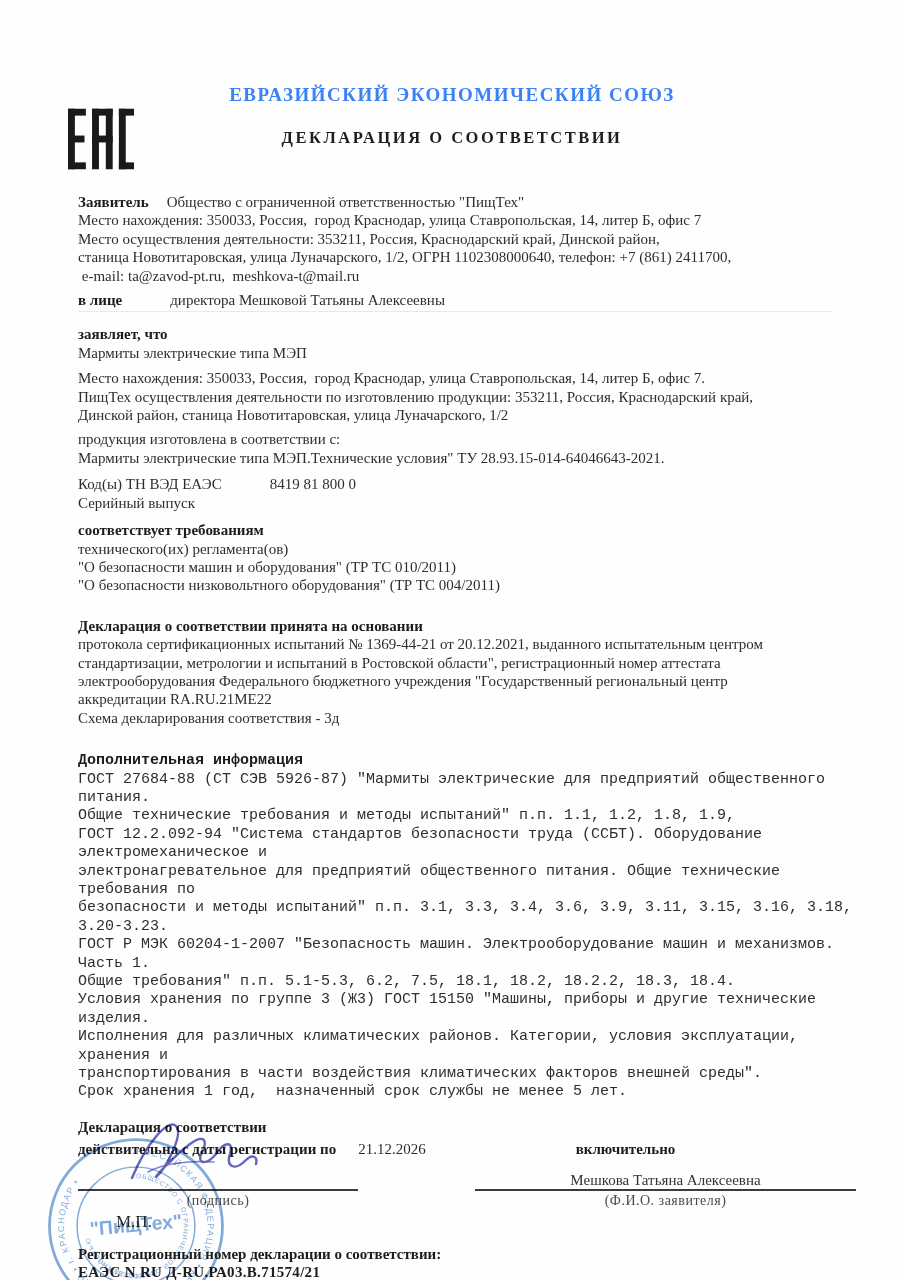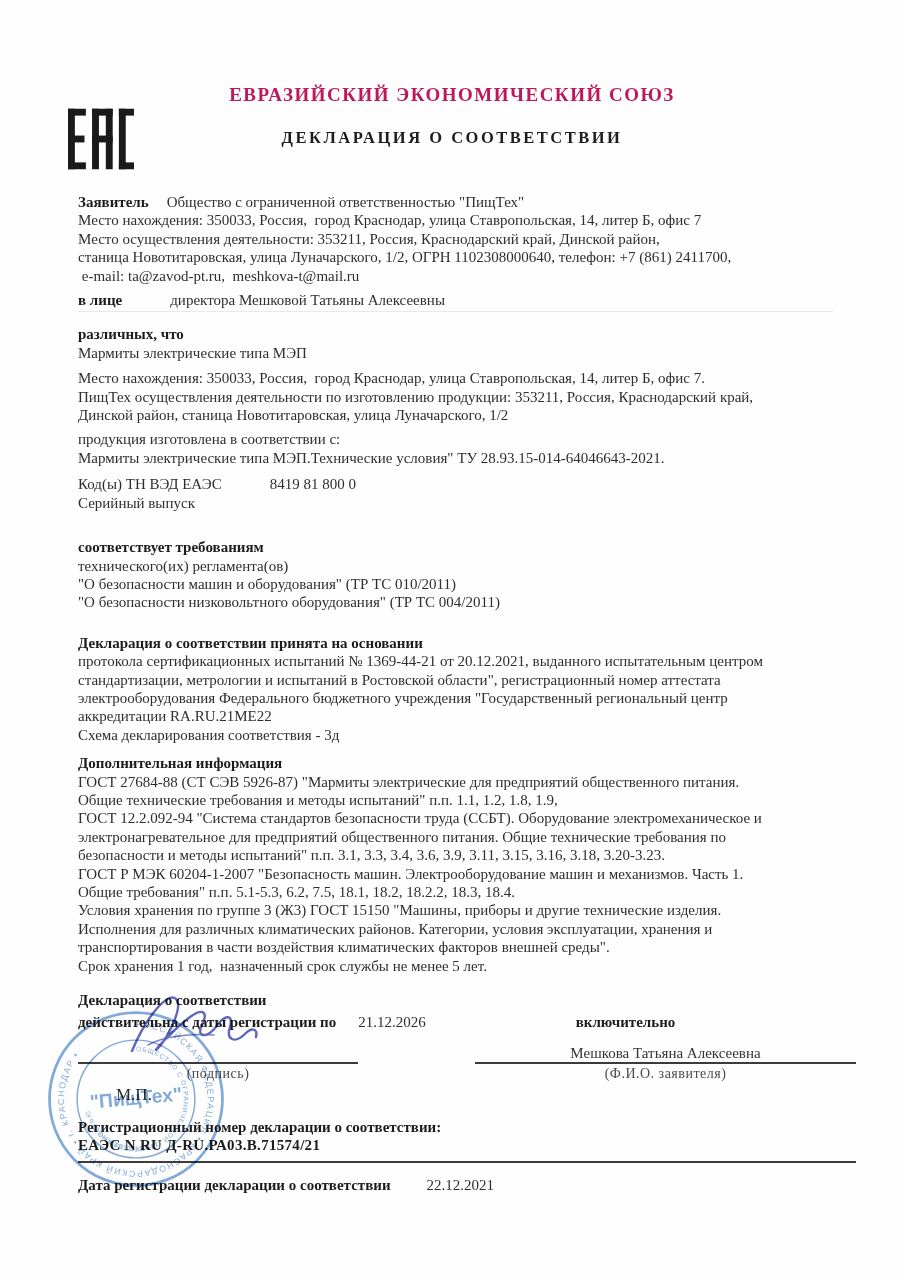--- a/index.html
+++ b/index.html
@@ -2,39 +2,39 @@
 <html><head>
 <meta charset="utf-8">
 <style>
   html,body{margin:0;padding:0;background:#ffffff;}
   .page{
     position:relative;width:904px;height:1280px;background:#fefefe;overflow:hidden;
     font-family:"Liberation Serif","DejaVu Serif",serif;color:#2e2e2e;
   }
   
   .union-title{position:absolute;top:84px;left:0;width:904px;text-align:center;
-    font-size:19px;font-weight:bold;letter-spacing:1.5px;color:#be185d;}
+    font-size:19px;font-weight:bold;letter-spacing:1.5px;color:#3b82f6;}
   .doc-title{position:absolute;top:128px;left:0;width:904px;text-align:center;
     font-size:16.5px;font-weight:bold;letter-spacing:2.5px;color:#1d1d1d;}
   .eac-logo{position:absolute;left:68px;top:106px;width:66px;height:66px;}
   
   .content{position:absolute;left:78px;top:193px;width:778px;font-size:15px;line-height:18.4px;}
   .line{white-space:pre-wrap;}
   .b{font-weight:bold;color:#1c1c1c;}
   .lbl-gap-sm{margin-left:18px;}
   .lbl-gap-md{margin-left:48px;text-align:center;}
   .lbl-gap-lg{margin-left:55px;}
   .row-inperson{margin-top:6px;border-bottom:1px solid #e9e9e9;padding-bottom:2px;width:97%;}
   .blk-declares{margin-top:13px;}
   .blk-manufacturer{margin-top:7px;}
   .blk-production{margin-top:6px;}
   .blk-tnved{margin-top:8px;}
-  .blk-compliance{margin-top:26px;font-family:Liberation Serif, serif;}
+  .blk-compliance{margin-top:9px;font-family:Liberation Serif, serif;}
   .blk-basis{margin-top:22px;}
-  .blk-additional{margin-top:10px;}
+  .blk-additional{margin-top:25px;font-family:Liberation Mono, monospace;}
   .bottom-area{position:relative;margin-top:16px;}
   .validity-row{margin-top:4px;}
   .validity-date{margin-left:22px;}
   .validity-suffix{margin-left:150px;}
   .sigrow{display:flex;margin-top:12px;}
   .sigcol-left{width:280px;}
   .sigcol-spacer{width:117px;}
   .sigcol-right{width:381px;}
   .sig-space{height:18px;}
   .sig-rule{border-top:2px solid #3b3b3b;}
@@ -82,21 +82,21 @@
       <div class="line"><span class="b">Заявитель</span><span class="lbl-gap-sm">Общество с ограниченной ответственностью "ПищТех"</span></div>
       <div class="line">Место нахождения: 350033, Россия,  город Краснодар, улица Ставропольская, 14, литер Б, офис 7</div>
       <div class="line">Место осуществления деятельности: 353211, Россия, Краснодарский край, Динской район,</div>
       <div class="line">станица Новотитаровская, улица Луначарского, 1/2, ОГРН 1102308000640, телефон: +7 (861) 2411700,</div>
       <div class="line"> e-mail: ta@zavod-pt.ru,  meshkova-t@mail.ru</div>
     </div>
 
     <div class="line row-inperson"><span class="b">в лице</span><span class="lbl-gap-md">директора Мешковой Татьяны Алексеевны</span></div>
 
     <div class="blk-declares">
-      <div class="line b">различных, что</div>
+      <div class="line b">заявляет, что</div>
       <div class="line">Мармиты электрические типа МЭП</div>
     </div>
 
     <div class="blk-manufacturer">
       <div class="line">Место нахождения: 350033, Россия,  город Краснодар, улица Ставропольская, 14, литер Б, офис 7.</div>
       <div class="line">ПищТех осуществления деятельности по изготовлению продукции: 353211, Россия, Краснодарский край,</div>
       <div class="line">Динской район, станица Новотитаровская, улица Луначарского, 1/2</div>
     </div>
 
     <div class="blk-production">

